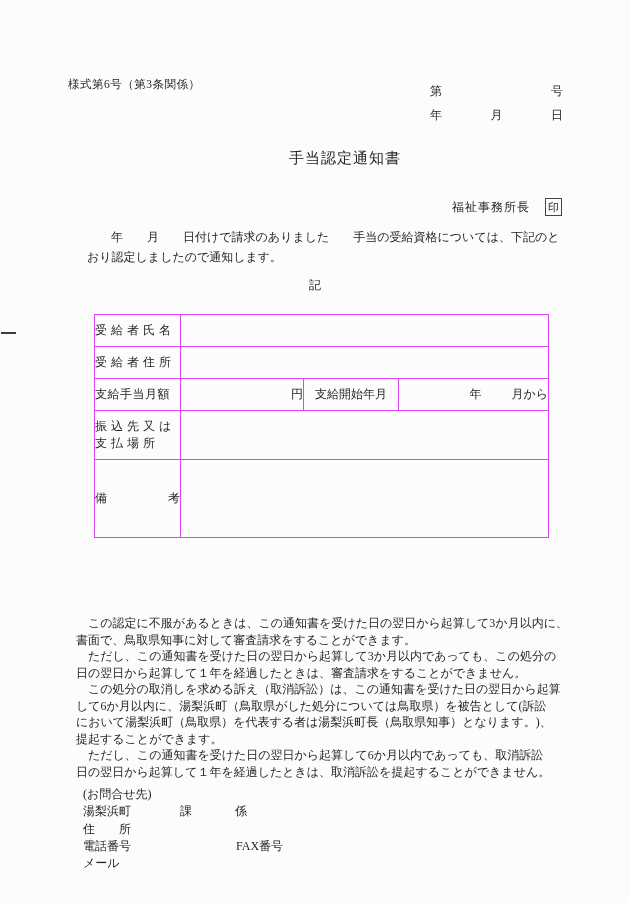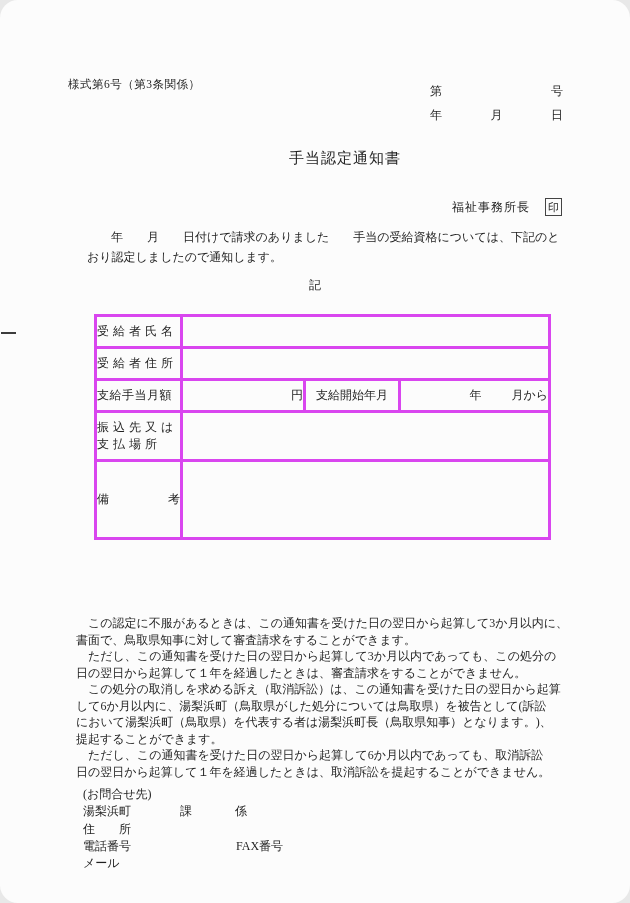--- a/index.html
+++ b/index.html
@@ -6,21 +6,20 @@
   html, body { background: #e8e8e8; }
   .page {
     position: relative;
     width: 630px;
     height: 903px;
     background: #fcfcfc;
     font-family: "Liberation Serif", "DejaVu Serif", serif;
     color: #1f1f1f;
     overflow: hidden;
     margin: 0 auto;
-    border-radius: 18px;
   }
   .tline { white-space: nowrap; }
 
   .binding-mark {
     position: absolute;
     left: 1px; top: 332px;
     width: 15px; height: 2px;
     background: #3c3c3c;
   }
 
@@ -91,21 +90,21 @@
   table.detail {
     position: absolute;
     left: 94px; top: 314px;
     border-collapse: collapse;
     table-layout: fixed;
     width: 454px;
     font-size: 12px;
     color: #1f1f1f;
   }
   table.detail td {
-    border: 3px solid #d946ef;
+    border: 1px solid #d946ef;
     padding: 0;
     vertical-align: middle;
     font-weight: normal;
   }
   td.lbl { padding-left: 8px; letter-spacing: 0.5px; }
   td.yen { text-align: right; padding-right: 8px; }
   td.ctr { text-align: center; }
   td.ym  { text-align: right; padding-right: 14px; }
   td.ym .gap { margin-left: 30px; }
   td.remarks-lbl {

